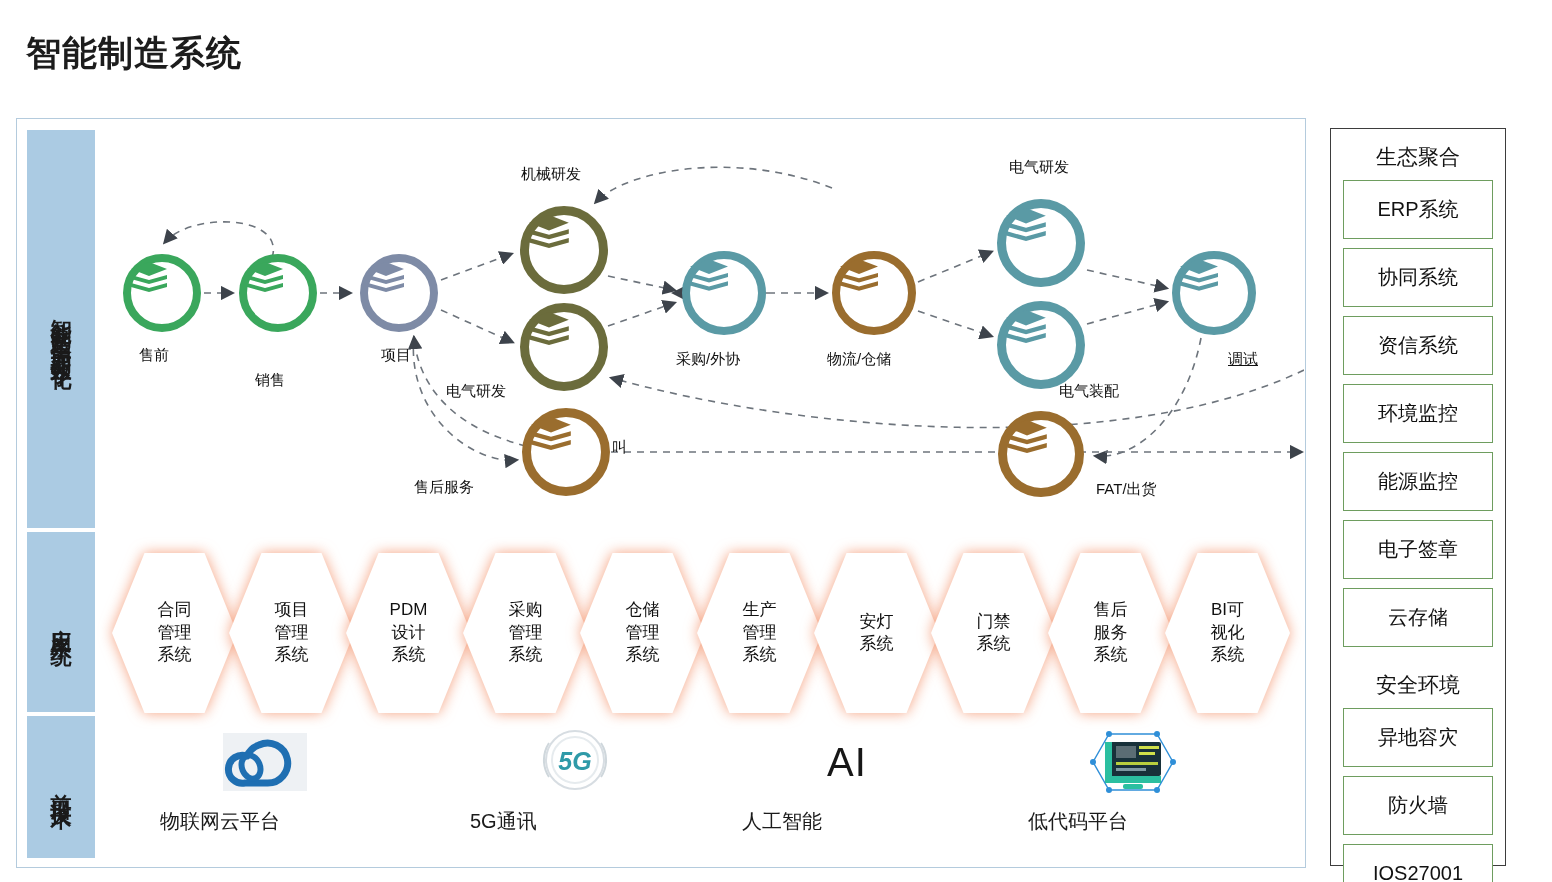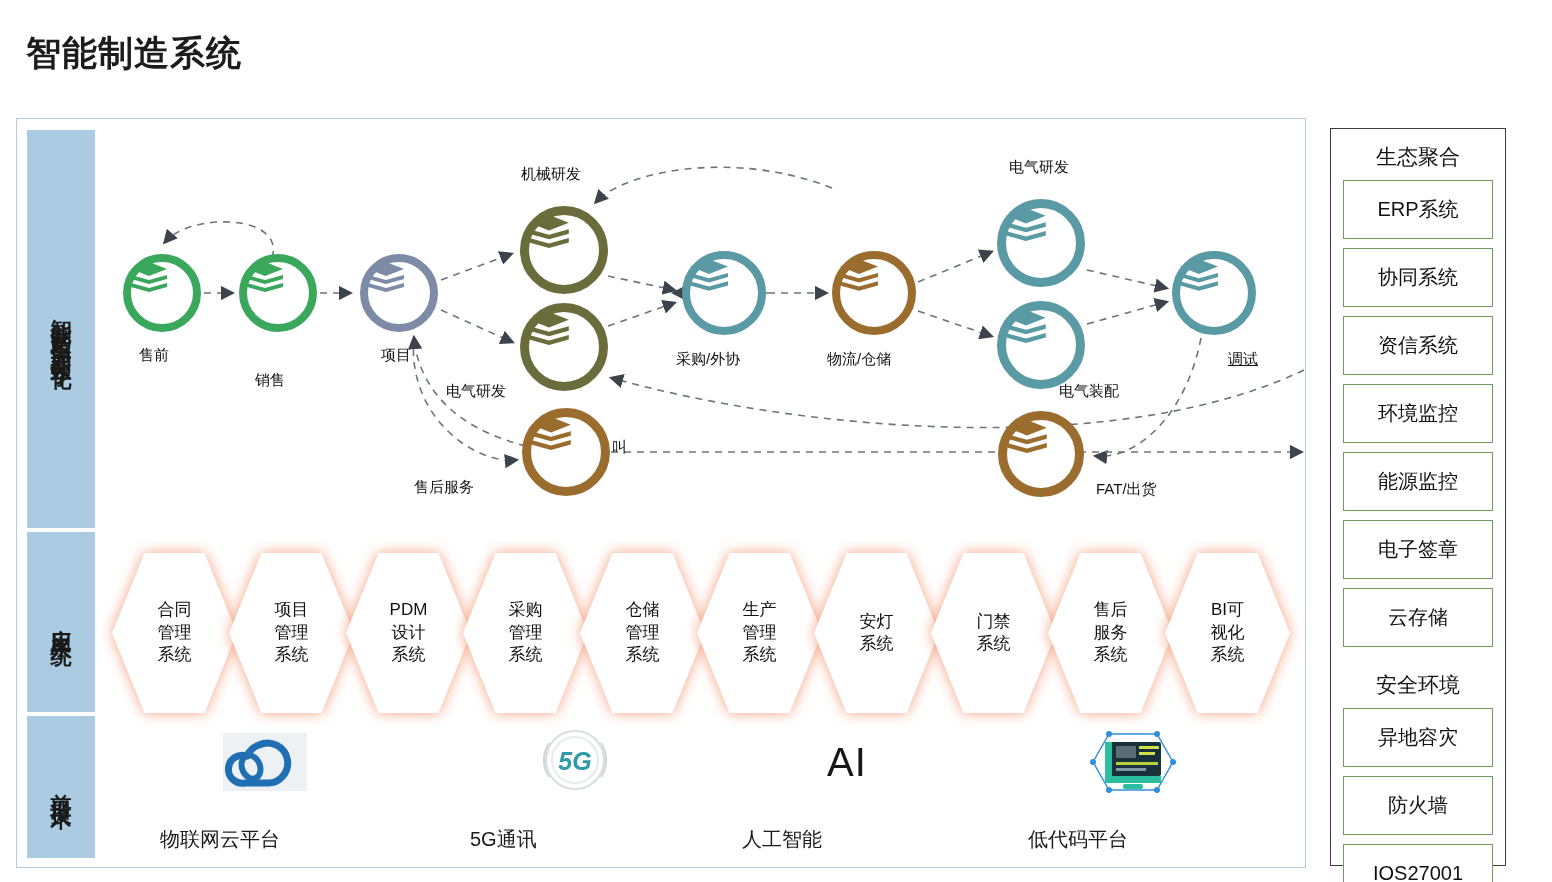--- a/index.html
+++ b/index.html
@@ -92,21 +92,21 @@
     position:absolute; left:100px; top:726px;
     width:1200px; height:135px;
   }
   .tech{
     position:absolute; width:210px; text-align:left;
   }
   .tech .ticon{
     height:72px; display:flex; align-items:center; justify-content:center;
   }
   .tech .tlabel{
-    margin-top:28px; font-size:20px; color:#1b1b1b;
+    margin-top:10px; font-size:20px; color:#1b1b1b;
   }
   .ai-text{ font-size:40px; color:#171717; letter-spacing:1px; }
 
   
   .rpanel{
     position:absolute; left:1330px; top:128px;
     width:176px; height:738px;
     border:1.5px solid #3d3d3d;
     background:#fff;
     padding:8px 12px;

